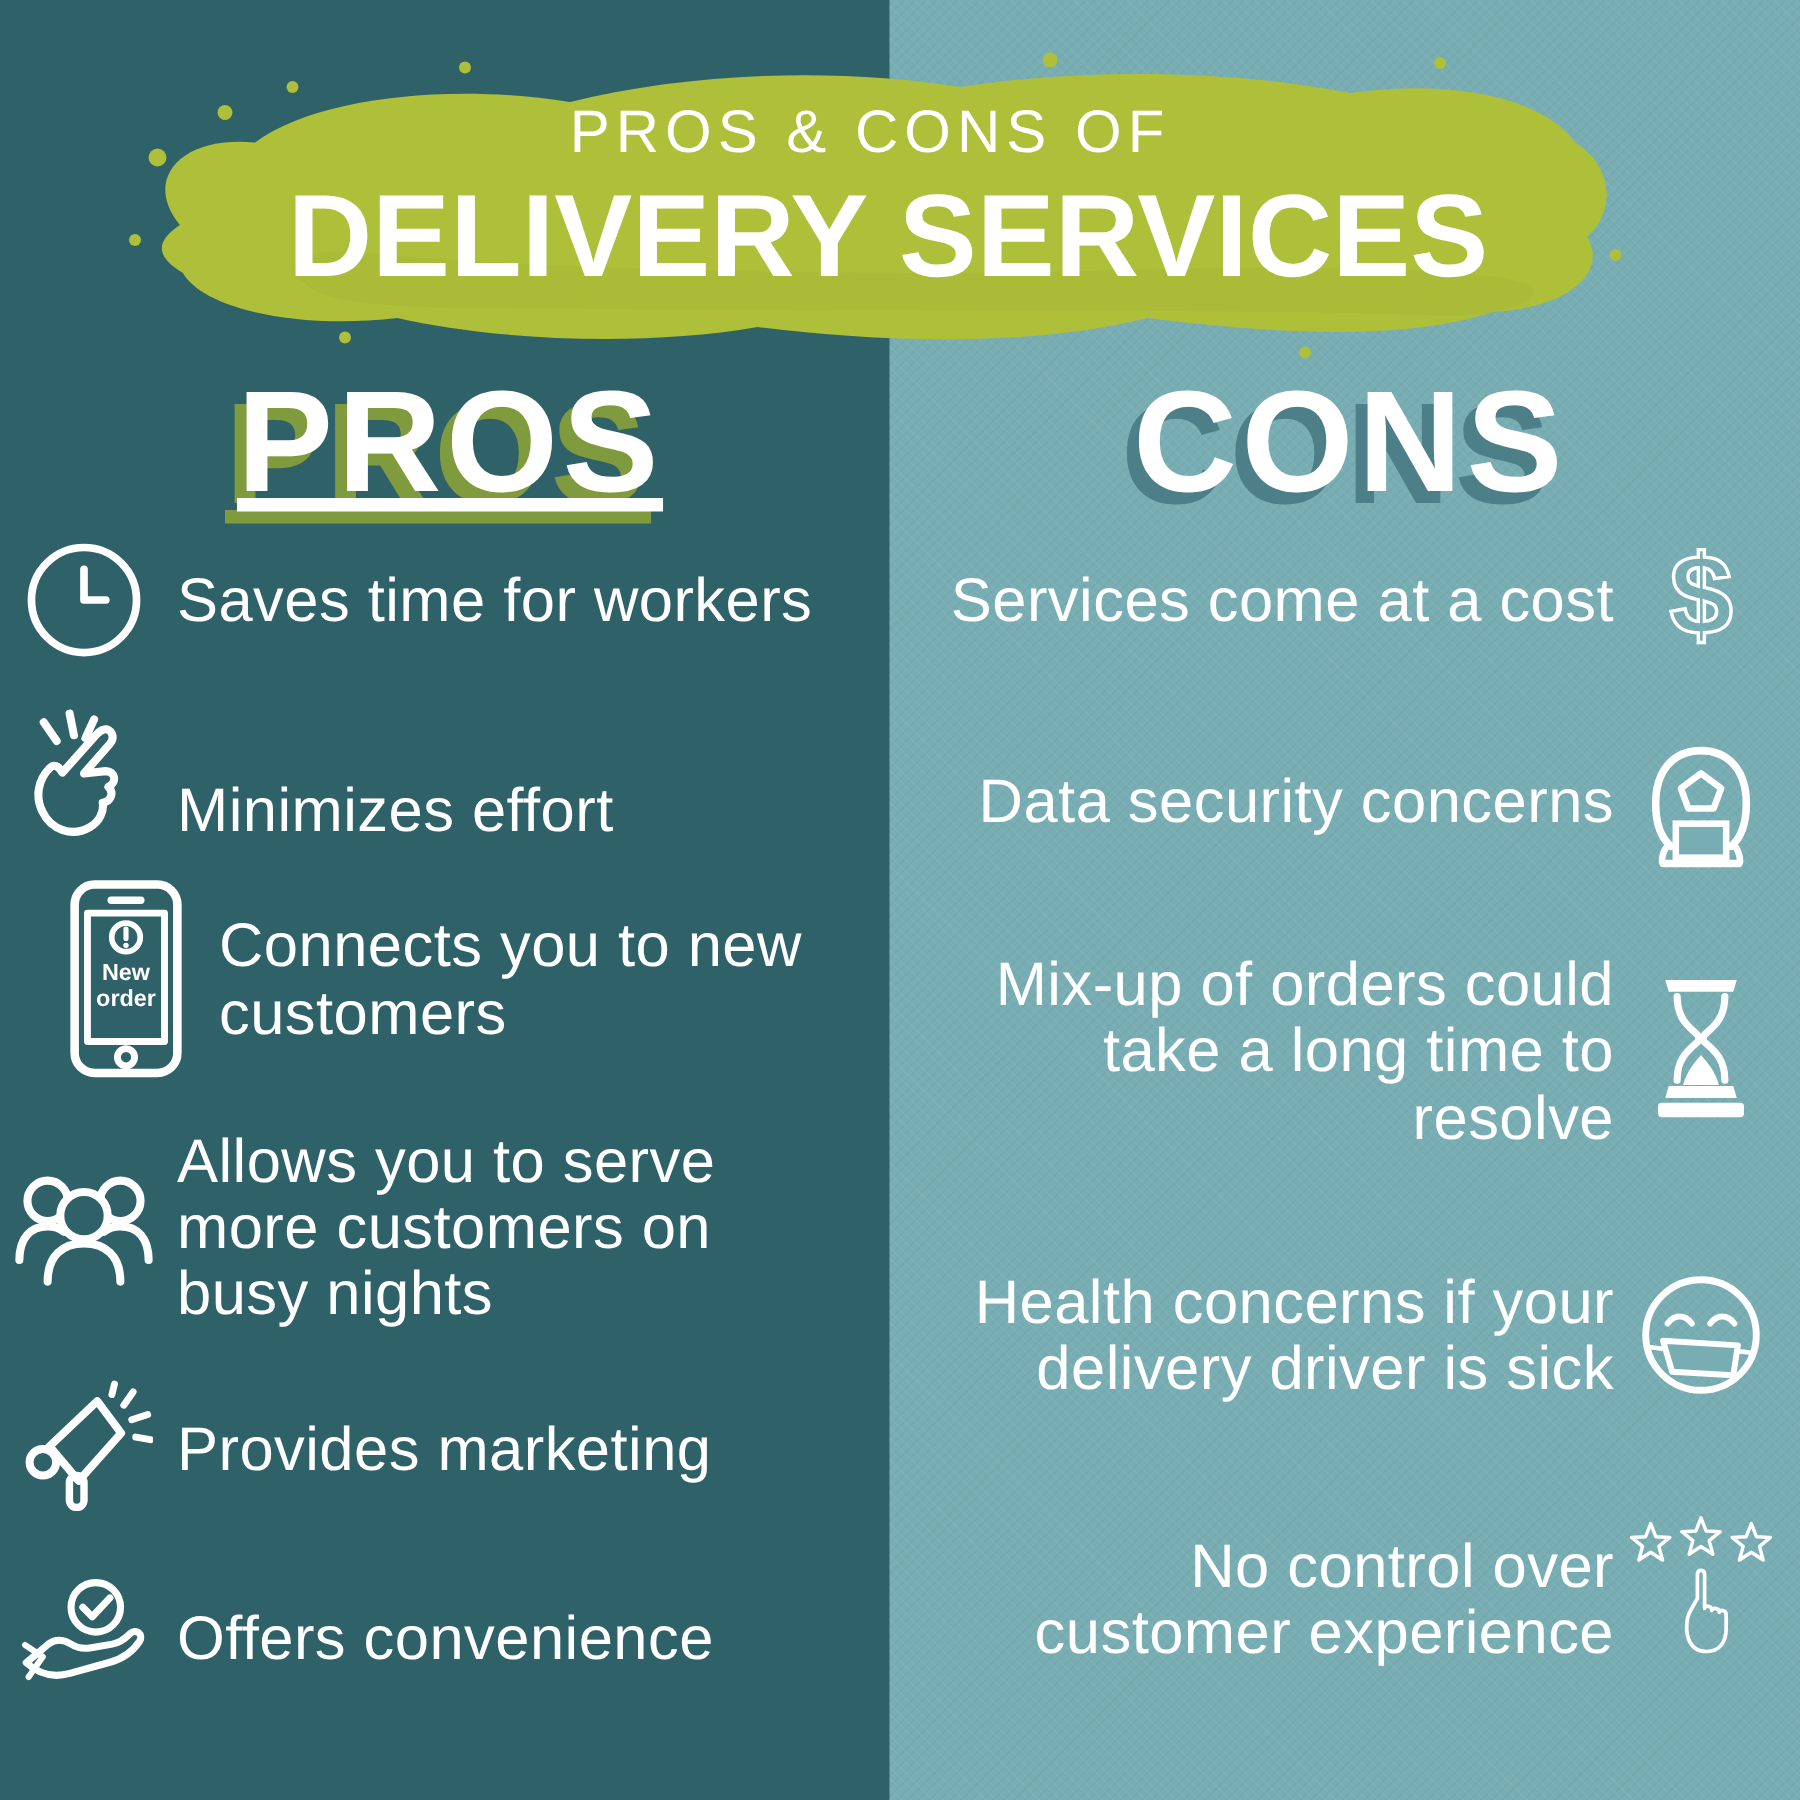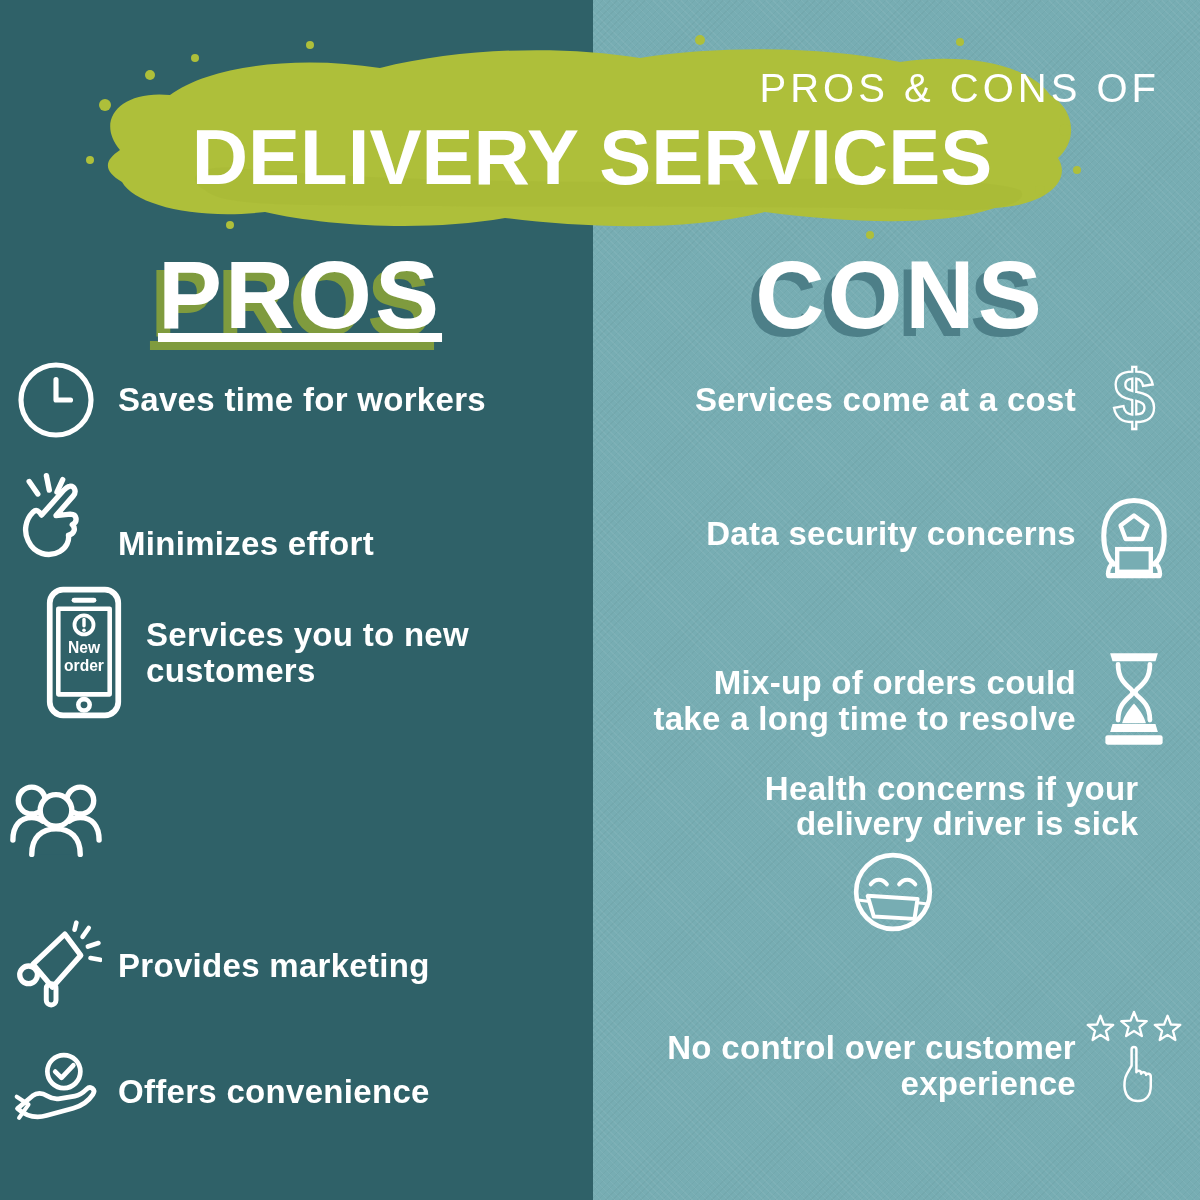--- a/index.html
+++ b/index.html
@@ -14,47 +14,47 @@
   html,body{width:1200px;height:1200px;}
   body{font-family:"Liberation Sans",sans-serif;overflow:hidden;}
   .canvas{position:relative;width:1200px;height:1200px;overflow:hidden;background:var(--left-bg);}
   .pane{position:absolute;top:0;height:1200px;}
   .pane-left{left:0;width:593px;background:var(--left-bg);}
   .pane-right{left:593px;width:607px;background:var(--right-bg);
     background-image:repeating-linear-gradient(45deg,rgba(255,255,255,.05) 0 1px,transparent 1px 5px),
                      repeating-linear-gradient(-45deg,rgba(0,0,0,.03) 0 1px,transparent 1px 5px);}
   
   .brush{position:absolute;top:30px;left:55px;width:1040px;height:215px;}
-  .title1{position:absolute;top:66px;left:0;width:1160px;text-align:right;
+  .title1{position:absolute;top:66px;left:0;width:1160px;text-align:center;
     font-size:40px;font-weight:400;letter-spacing:4px;color:var(--txt);}
   .title2{position:absolute;top:112px;left:12px;width:1160px;text-align:center;
     font-size:78px;font-weight:bold;letter-spacing:0;color:var(--txt);}
   .col-h{position:absolute;top:240px;width:600px;text-align:center;color:var(--txt);
     font-size:96px;font-weight:bold;letter-spacing:3px;}
   .pros-h{left:0;text-shadow:-8px 8px 0 var(--pros-shadow);text-decoration:underline;}
   .cons-h{left:600px;text-shadow:-8px 8px 0 var(--cons-shadow);}
   
   .row{position:absolute;display:flex;align-items:center;color:var(--txt);}
-  .row .txt{font-size:33px;font-weight:bold;line-height:1.08;letter-spacing:.3px;}
+  .row .txt{font-size:41px;font-weight:normal;line-height:1.08;letter-spacing:.3px;}
   .lrow{left:0;width:593px;}
   .lrow .ibox{flex:0 0 112px;width:112px;display:flex;justify-content:center;align-items:center;}
   .lrow .txt{margin-left:6px;text-align:left;}
   .rrow{left:593px;width:607px;justify-content:flex-end;padding-right:16px;}
   .rrow .txt{text-align:right;}
   .rrow .ibox{flex:0 0 100px;width:100px;display:flex;justify-content:center;align-items:center;margin-left:8px;}
   .l1{top:352px;height:96px;}
   .l2{top:462px;height:100px;align-items:flex-end;}
   .l3{top:580px;height:145px;margin-left:28px;}
   .l4{top:742px;height:152px;}
   .l5{top:912px;height:108px;}
   .l6{top:1042px;height:100px;}
   .r1{top:352px;height:96px;}
   .r2{top:468px;height:132px;}
   .r3{top:628px;height:145px;}
-  .r4{top:838px;height:104px;flex-direction:column;}
+  .r4{top:838px;height:104px;}
   .r5{top:1002px;height:128px;}
   .l3 .txt{max-width:450px;}
   .l4 .txt{max-width:420px;}
   .r3 .txt{max-width:435px;}
   .r4 .txt{max-width:500px;}
   .r5 .txt{max-width:440px;}
   svg{display:block;}
   .stroke{fill:none;stroke:#fff;stroke-linecap:round;stroke-linejoin:round;}
 </style>
 </head>
@@ -117,34 +117,35 @@
         <rect x="15.5" y="7.2" width="13" height="2.6" rx="1.3" fill="#fff"></rect>
         <rect class="stroke" x="8.5" y="13" width="27" height="45" stroke-width="2.4"></rect>
         <circle class="stroke" cx="22" cy="21.5" r="5" stroke-width="2"></circle>
         <path class="stroke" d="M22,18.6 L22,21.9" stroke-width="1.8"></path>
         <circle cx="22" cy="24.3" r="0.95" fill="#fff"></circle>
         <text x="22" y="36.5" text-anchor="middle" font-size="8.2" font-weight="bold" fill="#fff">New</text>
         <text x="22" y="45.5" text-anchor="middle" font-size="8.2" font-weight="bold" fill="#fff">order</text>
         <circle class="stroke" cx="22" cy="63.5" r="3" stroke-width="2.4"></circle>
       </svg>
     </div>
-    <p class="txt">Services you to new customers</p>
+    <p class="txt">Connects you to new customers</p>
   </div>
 
   <div class="row lrow l4">
     <div class="ibox">
       <svg viewBox="0 0 52 44" width="94" height="79">
         <circle class="stroke" cx="12.5" cy="12" r="7.5" stroke-width="3"></circle>
         <path class="stroke" d="M2,34 C2,26 6,21.5 12.5,21.5 C15,21.5 17,22.2 18.6,23.5" stroke-width="3"></path>
         <circle class="stroke" cx="39.5" cy="12" r="7.5" stroke-width="3"></circle>
         <path class="stroke" d="M50,34 C50,26 46,21.5 39.5,21.5 C37,21.5 35,22.2 33.4,23.5" stroke-width="3"></path>
         <circle cx="26" cy="17.5" r="8.8" style="fill:var(--left-bg)" stroke="#fff" stroke-width="3"></circle>
         <path d="M12.5,42 C12.5,32.5 18,27.8 26,27.8 C34,27.8 39.5,32.5 39.5,42" style="fill:var(--left-bg)" stroke="#fff" stroke-width="3" stroke-linecap="round"></path>
       </svg>
     </div>
+    <p class="txt">Allows you to serve more customers on busy nights</p>
   </div>
 
   <div class="row lrow l5">
     <div class="ibox">
       <svg viewBox="0 0 52 52" width="92" height="92">
         <circle class="stroke" cx="10.5" cy="31" r="5" stroke-width="3"></circle>
         <path class="stroke" d="M13,25 L31,8 L40,20 L24,38 Z" stroke-width="3"></path>
         <rect class="stroke" x="20.5" y="36" width="5.5" height="12" rx="2.7" stroke-width="2.8"></rect>
         <path class="stroke" stroke-width="2.6" d="M41,9.5 L44.5,4.5"></path>
         <path class="stroke" stroke-width="2.6" d="M44,15 L50,13"></path>

